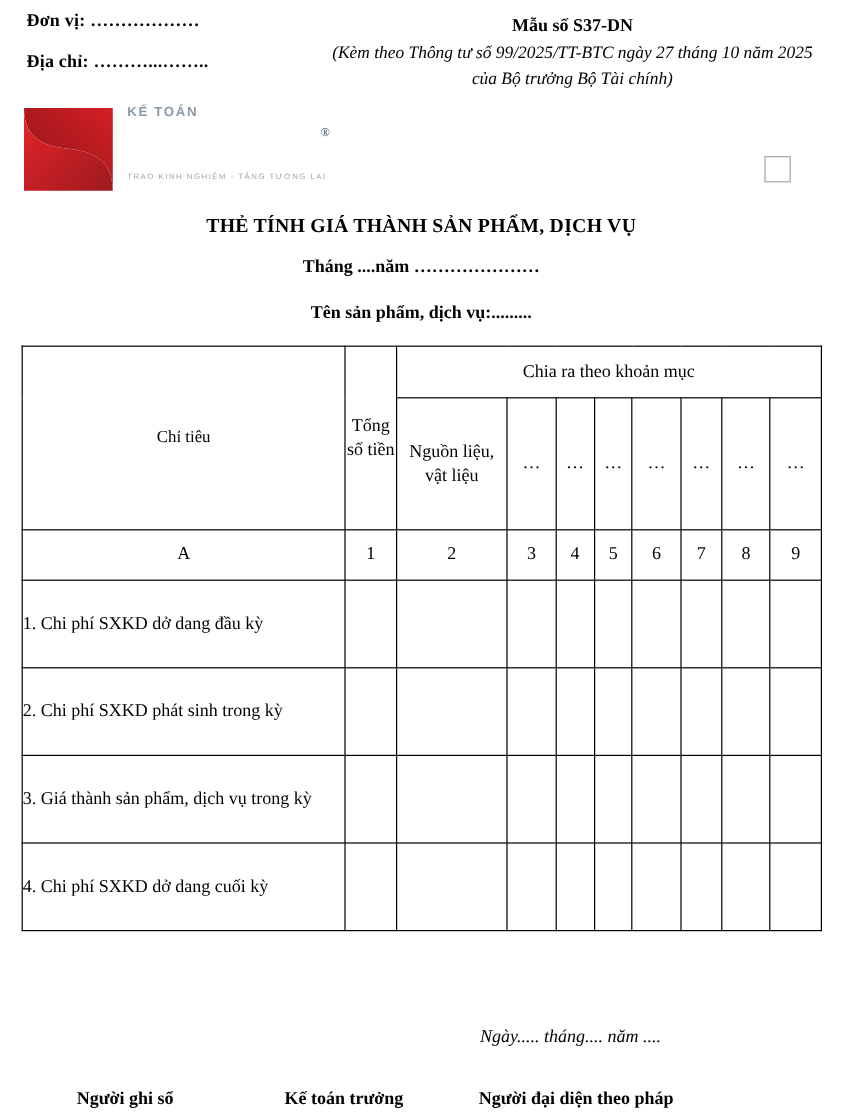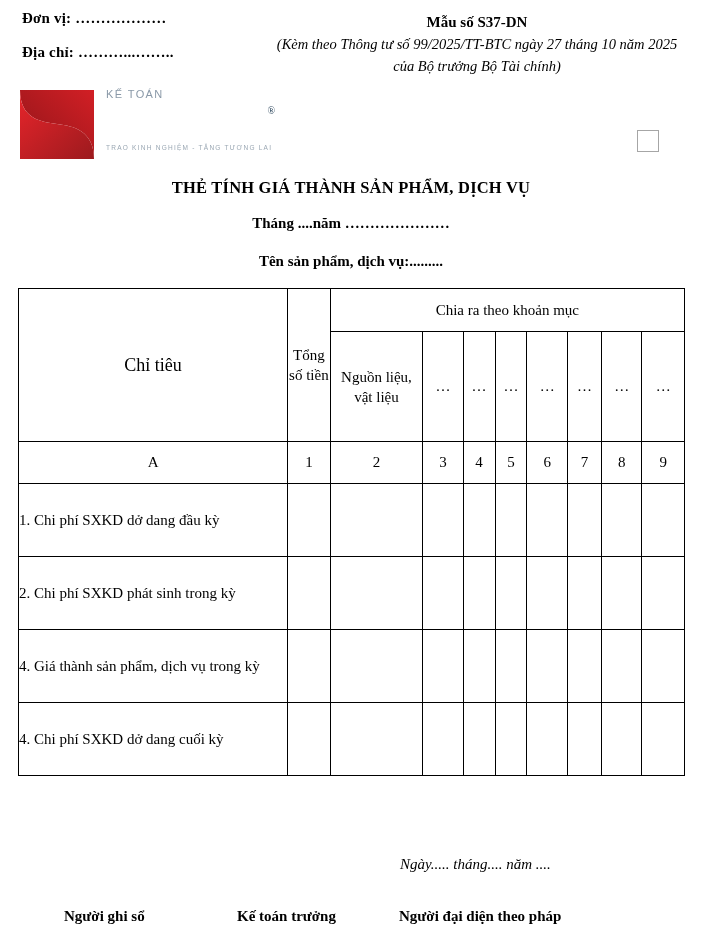--- a/index.html
+++ b/index.html
@@ -48,21 +48,21 @@
   }
   #logo-text {
     position: absolute;
     left: 88px;
     top: 0px;
     width: 165px;
   }
   #logo-ketoan {
     font-family: "Liberation Sans", "DejaVu Sans", sans-serif;
     font-size: 11px;
-    font-weight: normal;
+    font-weight: bold;
     letter-spacing: 1.4px;
     color: #8a99a8;
     line-height: 13px;
   }
   #logo-name-row {
     position: relative;
     height: 42px;
   }
   #logo-name {
     font-family: "Liberation Serif", "DejaVu Serif", serif;
@@ -167,21 +167,21 @@
     padding: 0;
     vertical-align: middle;
   }
   .th-group {
     text-align: center;
     height: 42px;
     font-size: 15px;
   }
   .th-chitieu {
     text-align: center;
-    font-size: 18px;
+    font-size: 14px;
   }
   .th-tong {
     text-align: center;
     font-size: 15px;
     line-height: 20px;
     padding: 0 1px;
   }
   .th-nguon {
     text-align: center;
     font-size: 15px;
@@ -340,21 +340,21 @@
       <td></td>
       <td></td>
       <td></td>
       <td></td>
       <td></td>
       <td></td>
       <td></td>
       <td></td>
     </tr>
     <tr class="datarow">
-      <td class="label">4. Giá thành sản phẩm, dịch vụ trong kỳ</td>
+      <td class="label">3. Giá thành sản phẩm, dịch vụ trong kỳ</td>
       <td></td>
       <td></td>
       <td></td>
       <td></td>
       <td></td>
       <td></td>
       <td></td>
       <td></td>
       <td></td>
     </tr>

